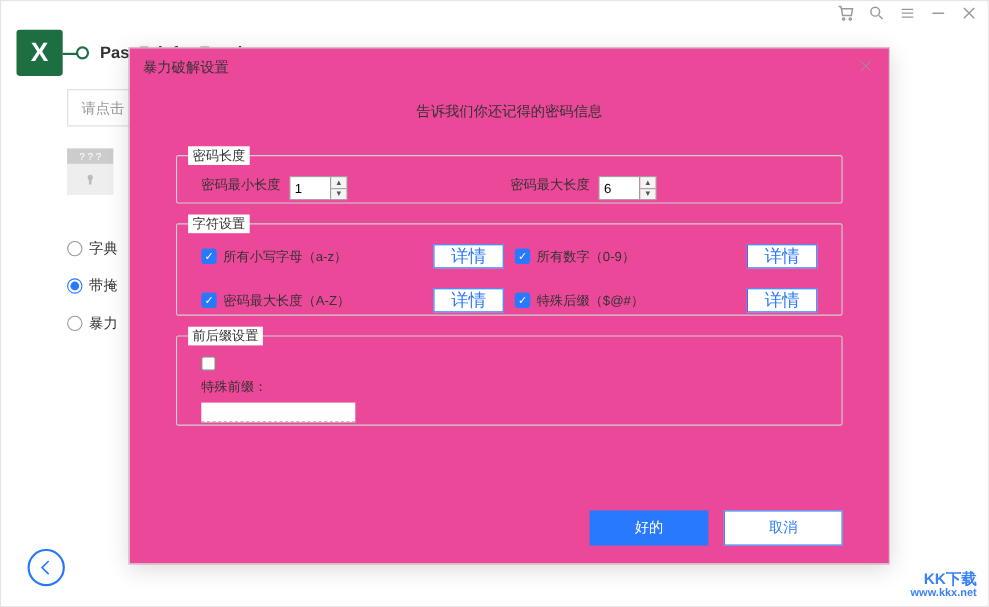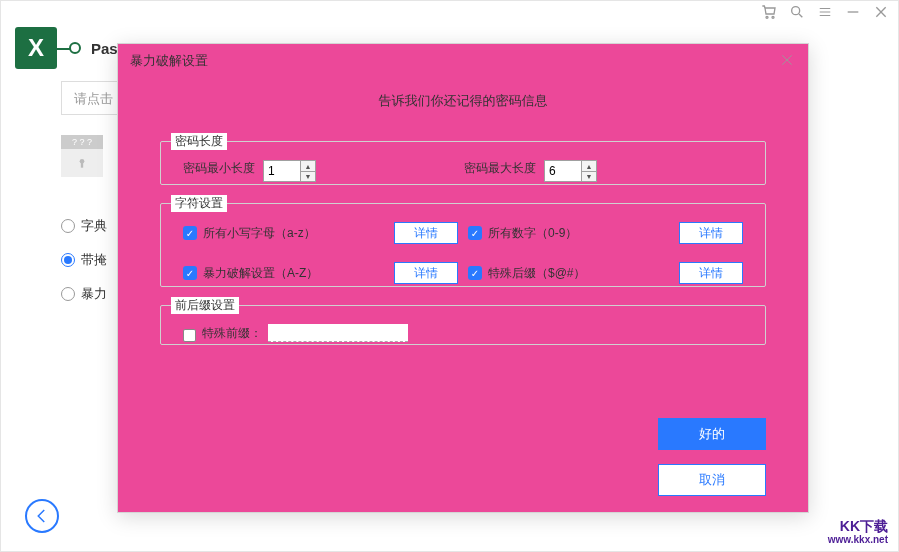--- a/index.html
+++ b/index.html
@@ -28,21 +28,21 @@
 .keyhole { width: 42px; height: 28px; background: #eee; display: flex; align-items: center; justify-content: center; color: #bbb; }
 
 .radio-group { margin-top: 40px; }
 .radio-item { display: flex; align-items: center; margin-bottom: 16px; font-size: 13px; color: #333; }
 .radio-circle { width: 14px; height: 14px; border: 1px solid #999; border-radius: 50%; margin-right: 6px; display: inline-flex; align-items: center; justify-content: center; }
 .radio-circle.checked { border-color: #2979ff; }
 .radio-circle.checked::after { content: ""; width: 8px; height: 8px; background: #2979ff; border-radius: 50%; }
 
 .back-btn { position: absolute; bottom: 18px; left: 24px; width: 34px; height: 34px; border: 2px solid #2979ff; border-radius: 50%; display: flex; align-items: center; justify-content: center; color: #2979ff; font-size: 18px; cursor: pointer; }
 
-.watermark { position: absolute; bottom: 6px; right: 10px; color: #4c1d95; font-size: 14px; font-weight: bold; text-align: right; line-height: 1.1; }
+.watermark { position: absolute; bottom: 6px; right: 10px; color: #3b82f6; font-size: 14px; font-weight: bold; text-align: right; line-height: 1.1; }
 .watermark .line2 { font-size: 10px; font-weight: bold; }
 
 
 .modal { position: absolute; top: 42px; left: 116px; width: 692px; height: 470px; background: #ec4899; border: 1px solid #d5d5d5; box-shadow: 0 4px 20px rgba(0,0,0,0.15); }
 .modal-header { display: flex; justify-content: space-between; align-items: center; padding: 8px 12px; font-size: 13px; color: #333; }
 .close-x { width: 16px; height: 16px; cursor: pointer; color: #999; }
 
 .modal-body { padding: 6px 0 0; }
 .prompt-text { text-align: center; font-size: 13px; color: #333; margin: 8px 0 31px; }
 
@@ -55,28 +55,28 @@
 .spinner-wrap { display: flex; align-items: stretch; border: 1px solid #a0a0a0; height: 22px; }
 .spinner-input { width: 36px; border: none; padding: 0 4px; font-size: 12px; outline: none; }
 .spinner-btns { display: flex; flex-direction: column; border-left: 1px solid #a0a0a0; }
 .spinner-btn { width: 14px; height: 10px; border: none; background: #f4f4f4; font-size: 7px; line-height: 7px; cursor: pointer; padding: 0; display: flex; align-items: center; justify-content: center; color: #555; }
 .spinner-btn + .spinner-btn { border-top: 1px solid #a0a0a0; }
 
 .chars-grid { display: grid; grid-template-columns: 1fr 1fr; row-gap: 18px; column-gap: 10px; }
 .chars-item { display: flex; align-items: center; justify-content: space-between; }
 .chars-left { display: flex; align-items: center; gap: 6px; }
 .cb { width: 14px; height: 14px; border-radius: 3px; background: #2979ff; display: inline-flex; align-items: center; justify-content: center; color: #fff; font-size: 10px; }
-.detail-btn { width: 64px; height: 22px; border: 1px solid #2979ff; background: #fff; color: #2979ff; font-size: 12px; cursor: pointer; }
+.detail-btn { width: 64px; height: 22px; border: 1px solid #2979ff; background: #fff; color: #2979ff; font-size: 16px; cursor: pointer; }
 
 .prefix-row { display: flex; gap: 60px; }
-.prefix-item { display: flex; align-items: flex-end; gap: 6px; }
+.prefix-item { display: flex; align-items: flex-start; gap: 6px; flex-direction: column; }
 .cb-empty { width: 13px; height: 13px; border: 1px solid #888; border-radius: 2px; background: #fff; }
 .dashed-input { border: none; border-bottom: 1px dashed #aaa; width: 140px; height: 18px; font-size: 12px; padding: 0 2px; outline: none; }
 
-.modal-footer { position: absolute; bottom: 16px; right: 42px; display: flex; gap: 14px; flex-direction: column; }
+.modal-footer { position: absolute; bottom: 16px; right: 42px; display: flex; gap: 14px; }
 .btn { width: 108px; height: 32px; font-size: 13px; cursor: pointer; border: none; }
 .btn-primary { background: #2979ff; color: #fff; }
 .btn-secondary { background: #fff; color: #2979ff; border: 1px solid #2979ff; text-align: center; }
 
 svg { display: block; }
 </style>
 </head>
 <body>
 
 <div class="main-window">
@@ -213,21 +213,21 @@
           <div class="chars-item">
             <div class="chars-left">
               <span class="cb">✓</span>
               <span>所有数字（0-9）</span>
             </div>
             <button class="detail-btn">详情</button>
           </div>
           <div class="chars-item">
             <div class="chars-left">
               <span class="cb">✓</span>
-              <span>暴力破解设置（A-Z）</span>
+              <span>密码最大长度（A-Z）</span>
             </div>
             <button class="detail-btn">详情</button>
           </div>
           <div class="chars-item">
             <div class="chars-left">
               <span class="cb">✓</span>
               <span>特殊后缀（$@#）</span>
             </div>
             <button class="detail-btn">详情</button>
           </div>

